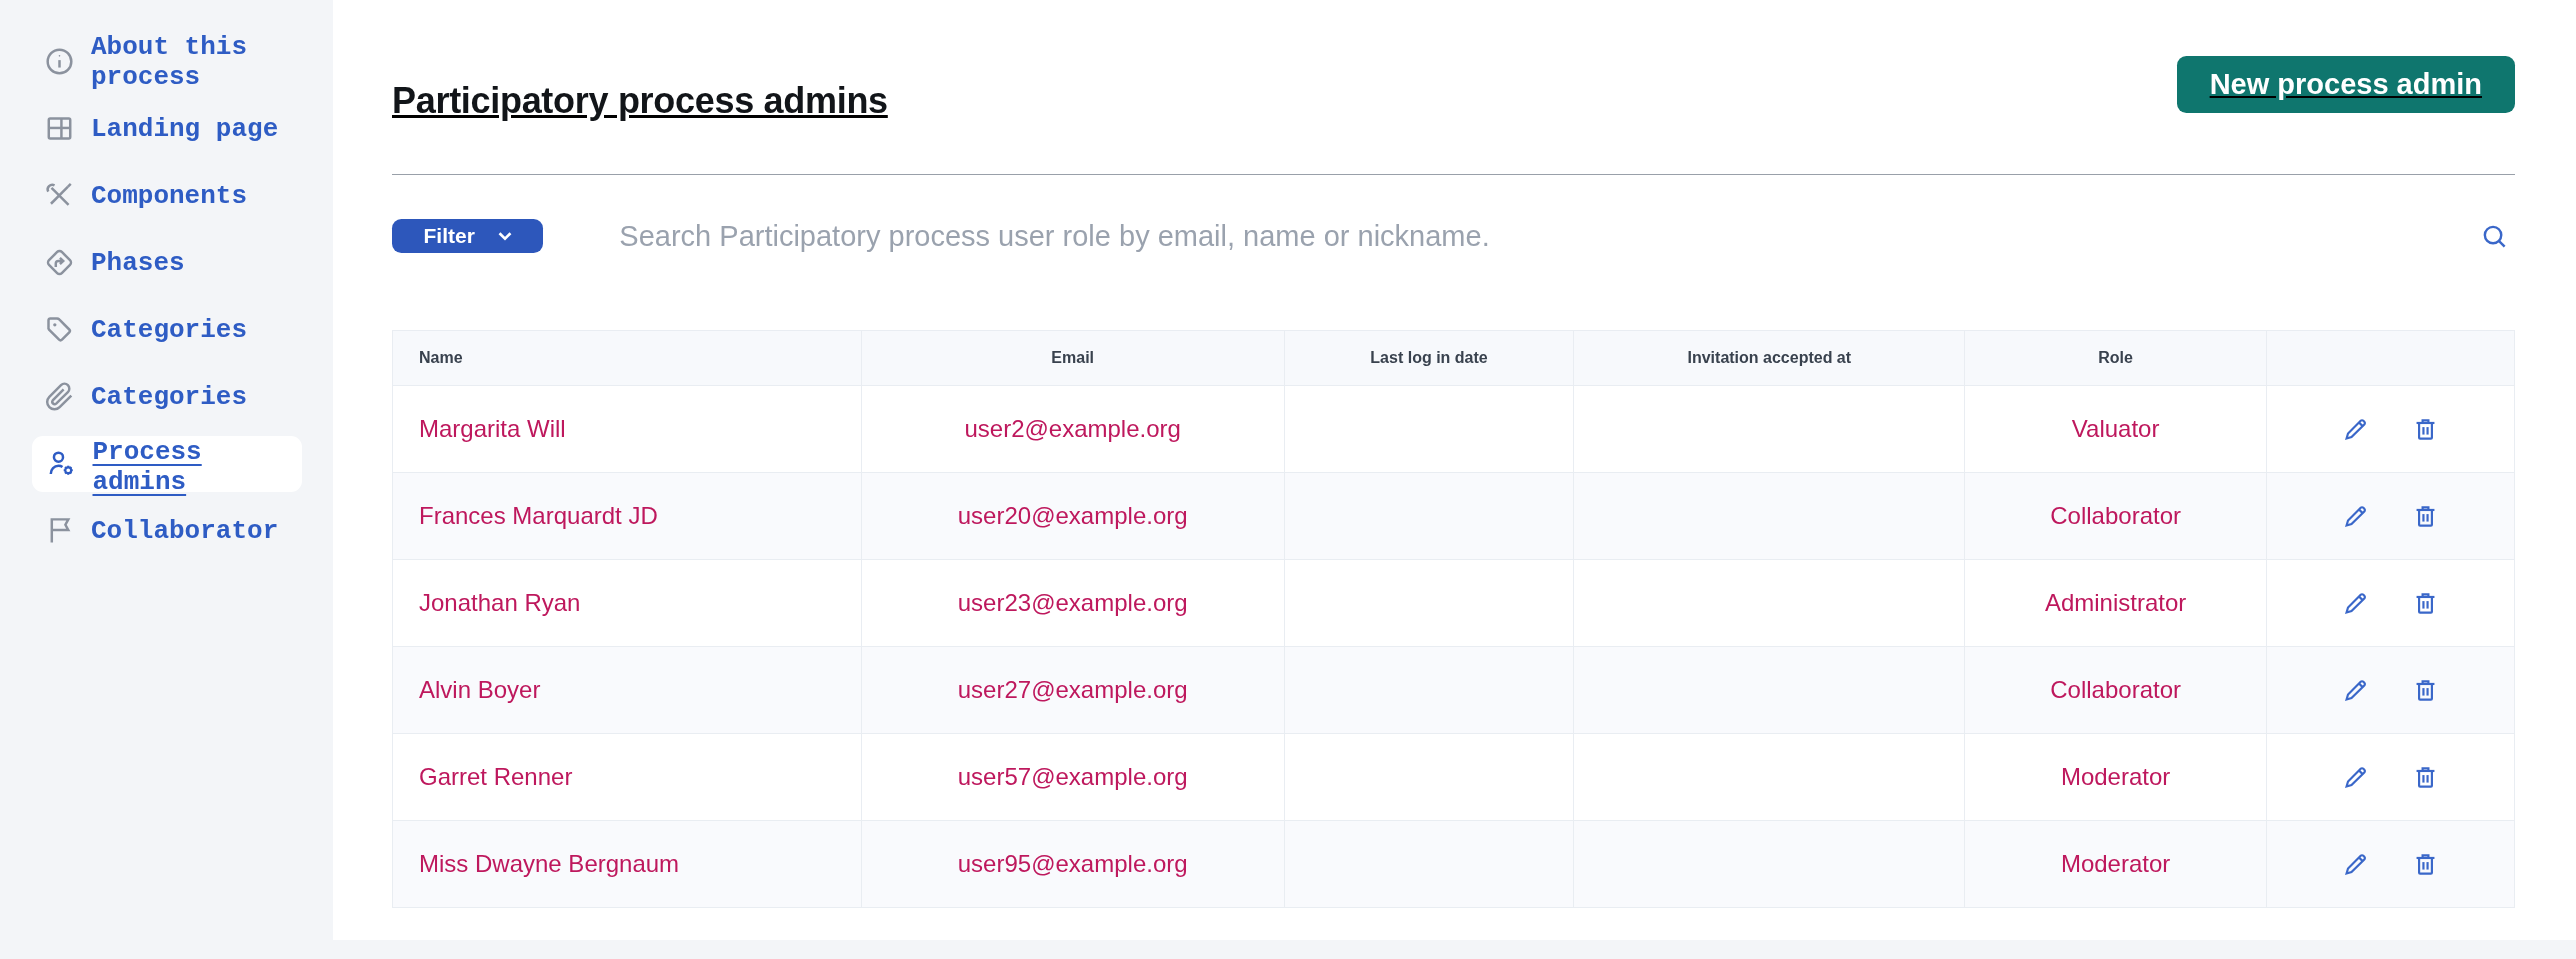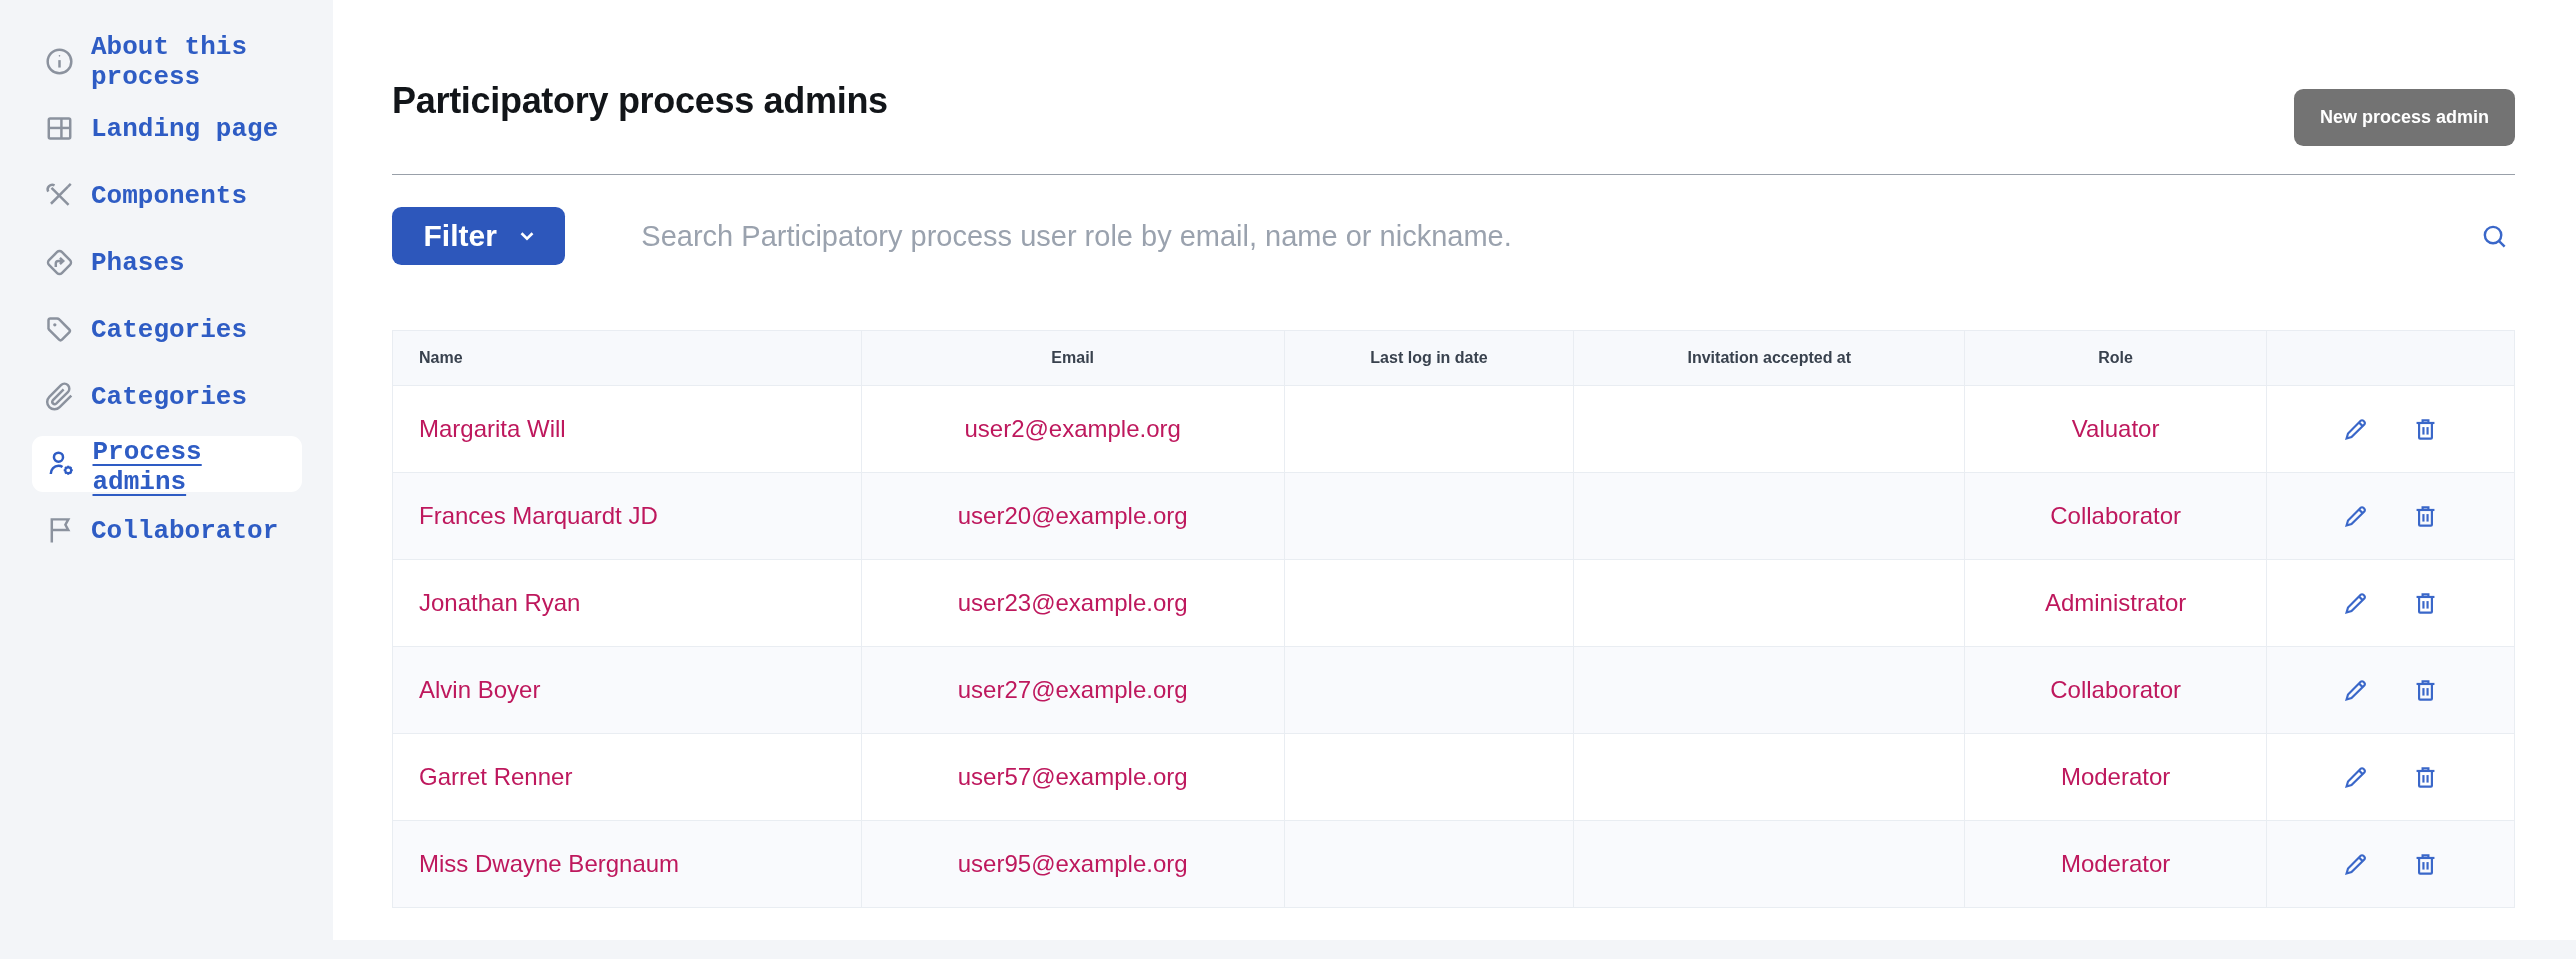--- a/index.html
+++ b/index.html
@@ -48,51 +48,51 @@
   
   .main{
     position:absolute;left:333px;top:0;
     width:2243px;height:940px;
     box-sizing:border-box;
     padding:0 61px 0 59px;
     background:#ffffff;
   }
   .page-head{
     margin-top:56px;
-    display:flex;align-items:flex-end;justify-content:space-between;
+    display:flex;align-items:flex-start;justify-content:space-between;text-decoration:underline;
   }
   .page-title{
     font-size:36px;font-weight:700;color:#121519;
     letter-spacing:-0.3px;
   }
   .btn-primary{
-    background:#737373;color:#ffffff;
+    background:#0f766e;color:#ffffff;
     border:none;border-radius:9.3px;
-    height:57px;padding:0 26px;
+    height:57px;padding:0 33px;
     font-family:"Liberation Sans",sans-serif;
-    font-size:18px;font-weight:700;
+    font-size:29px;font-weight:700;
     cursor:pointer;
     display:flex;align-items:center;gap:13px;
   }
   .head-divider{
     margin-top:28px;
     border:none;border-top:1.9px solid #99a0a9;
   }
   
   .toolbar{
     margin-top:36px;
     display:flex;align-items:center;
     height:50px;
   }
   .btn-filter{
     background:#2d57bb;color:#fff;
     border:none;border-radius:9.3px;
-    height:58px;padding:0 26px 0 31.5px;
+    height:34px;padding:0 26px 0 31.5px;
     font-family:"Liberation Sans",sans-serif;
-    font-size:30px;font-weight:700;
+    font-size:21px;font-weight:700;
     display:flex;align-items:center;gap:18.5px;
     cursor:pointer;
   }
   .btn-filter svg{width:24px;height:24px;stroke:#ffffff;fill:none;}
   .search-input{
     flex:1;
     margin-left:74px;
     border:none;outline:none;
     font-family:"Liberation Sans",sans-serif;
     font-size:29px;color:#3f4854;

